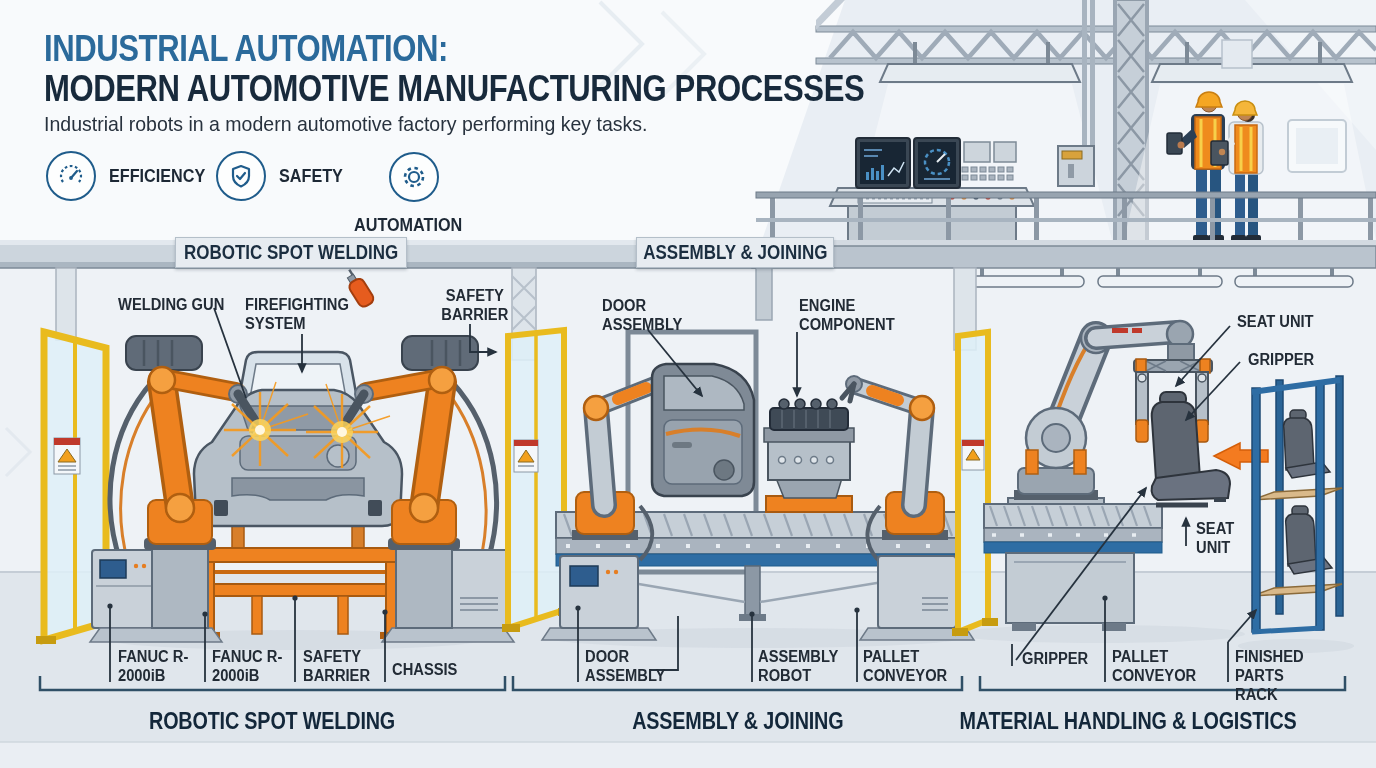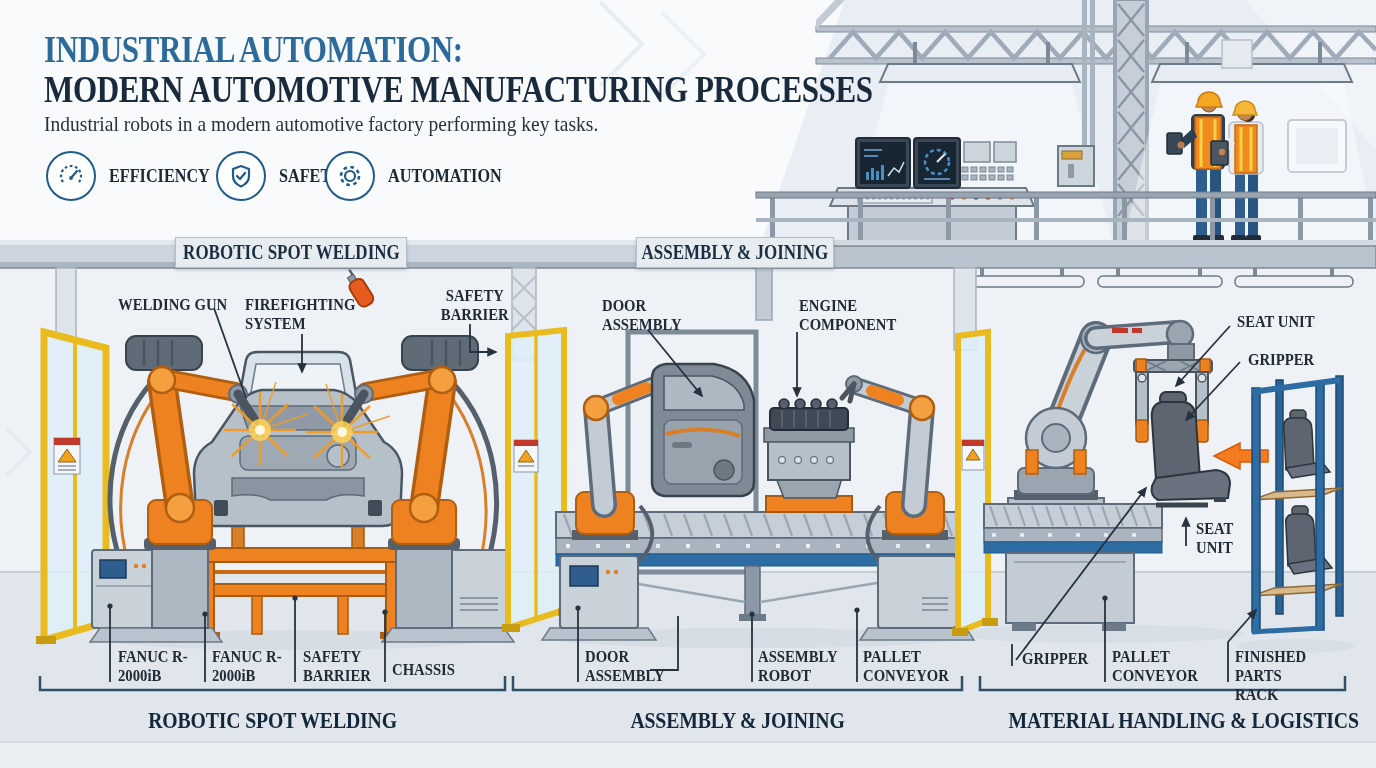--- a/index.html
+++ b/index.html
@@ -1,17 +1,17 @@
 <!DOCTYPE html>
 <html><head>
 <meta charset="utf-8">
 <style>
   html,body{margin:0;padding:0;background:#ffffff;}
   .canvas{position:relative;width:1376px;height:768px;overflow:hidden;background:#86efac;
-          font-family:Liberation Serif, serif;}
+          font-family:Liberation Sans, sans-serif;}
   .abs{position:absolute;}
   svg{display:block;}
   .title1{position:absolute;left:44px;top:28px;font-size:37px;font-weight:bold;color:#2b6a9b;
           letter-spacing:-0.5px;white-space:nowrap;transform:scaleX(.84);transform-origin:left top;}
   .title2{position:absolute;left:44px;top:68px;font-size:37px;font-weight:bold;color:#182a3c;
           letter-spacing:-0.5px;white-space:nowrap;transform:scaleX(.84);transform-origin:left top;}
   .subtitle{position:absolute;left:44px;top:112px;font-size:21px;color:#28323e;white-space:nowrap;
           transform:scaleX(.93);transform-origin:left top;}
   .badge{position:absolute;top:152px;display:flex;align-items:center;gap:13px;height:48px;}
   .badge-circle{width:46px;height:46px;border-radius:50%;border:2.5px solid #1f5c8b;background:#fdfefe;
@@ -598,21 +598,21 @@
   </div>
   <div class="badge" style="left:216px;">
     <span class="badge-circle">
       <svg width="28" height="28" viewBox="0 0 28 28">
         <path d="M14,4 L22,7 L22,14 C22,19 18.5,22.5 14,24.5 C9.5,22.5 6,19 6,14 L6,7 Z" fill="none" stroke="#1f5c8b" stroke-width="2.2" stroke-linejoin="round"></path>
         <polyline points="10,14 13,17 18,11" fill="none" stroke="#1f5c8b" stroke-width="2.2" stroke-linecap="round" stroke-linejoin="round"></polyline>
       </svg>
     </span>
     <span class="badge-label">SAFETY</span>
   </div>
-  <div class="badge" style="left:325px;">
+  <div class="badge" style="left:354px;flex-direction:column;">
     <span class="badge-circle">
       <svg width="28" height="28" viewBox="0 0 28 28">
         <circle cx="14" cy="14" r="5" fill="none" stroke="#1f5c8b" stroke-width="2.2"></circle>
         <circle cx="14" cy="14" r="9" fill="none" stroke="#1f5c8b" stroke-width="2.6" stroke-dasharray="3.5,3.6"></circle>
       </svg>
     </span>
     <span class="badge-label">AUTOMATION</span>
   </div>
 
   <div class="plaque" style="left:175px;width:230px;">
@@ -641,17 +641,17 @@
   <div class="lbl nw" style="left:1022px;top:650px;">GRIPPER</div>
   <div class="lbl" style="left:1112px;top:648px;width:84px;">PALLET CONVEYOR</div>
   <div class="lbl" style="left:1235px;top:648px;width:98px;">FINISHED PARTS RACK</div>
 
   <div class="sec-title" style="left:40px;width:465px;">
     <span>ROBOTIC SPOT WELDING</span>
   </div>
   <div class="sec-title" style="left:513px;width:449px;">
     <span>ASSEMBLY &amp; JOINING</span>
   </div>
-  <div class="sec-title" style="left:980px;width:365px;">
+  <div class="sec-title" style="left:932px;width:365px;">
     <span>MATERIAL HANDLING &amp; LOGISTICS</span>
   </div>
 
 </div>
 
 </body></html>

